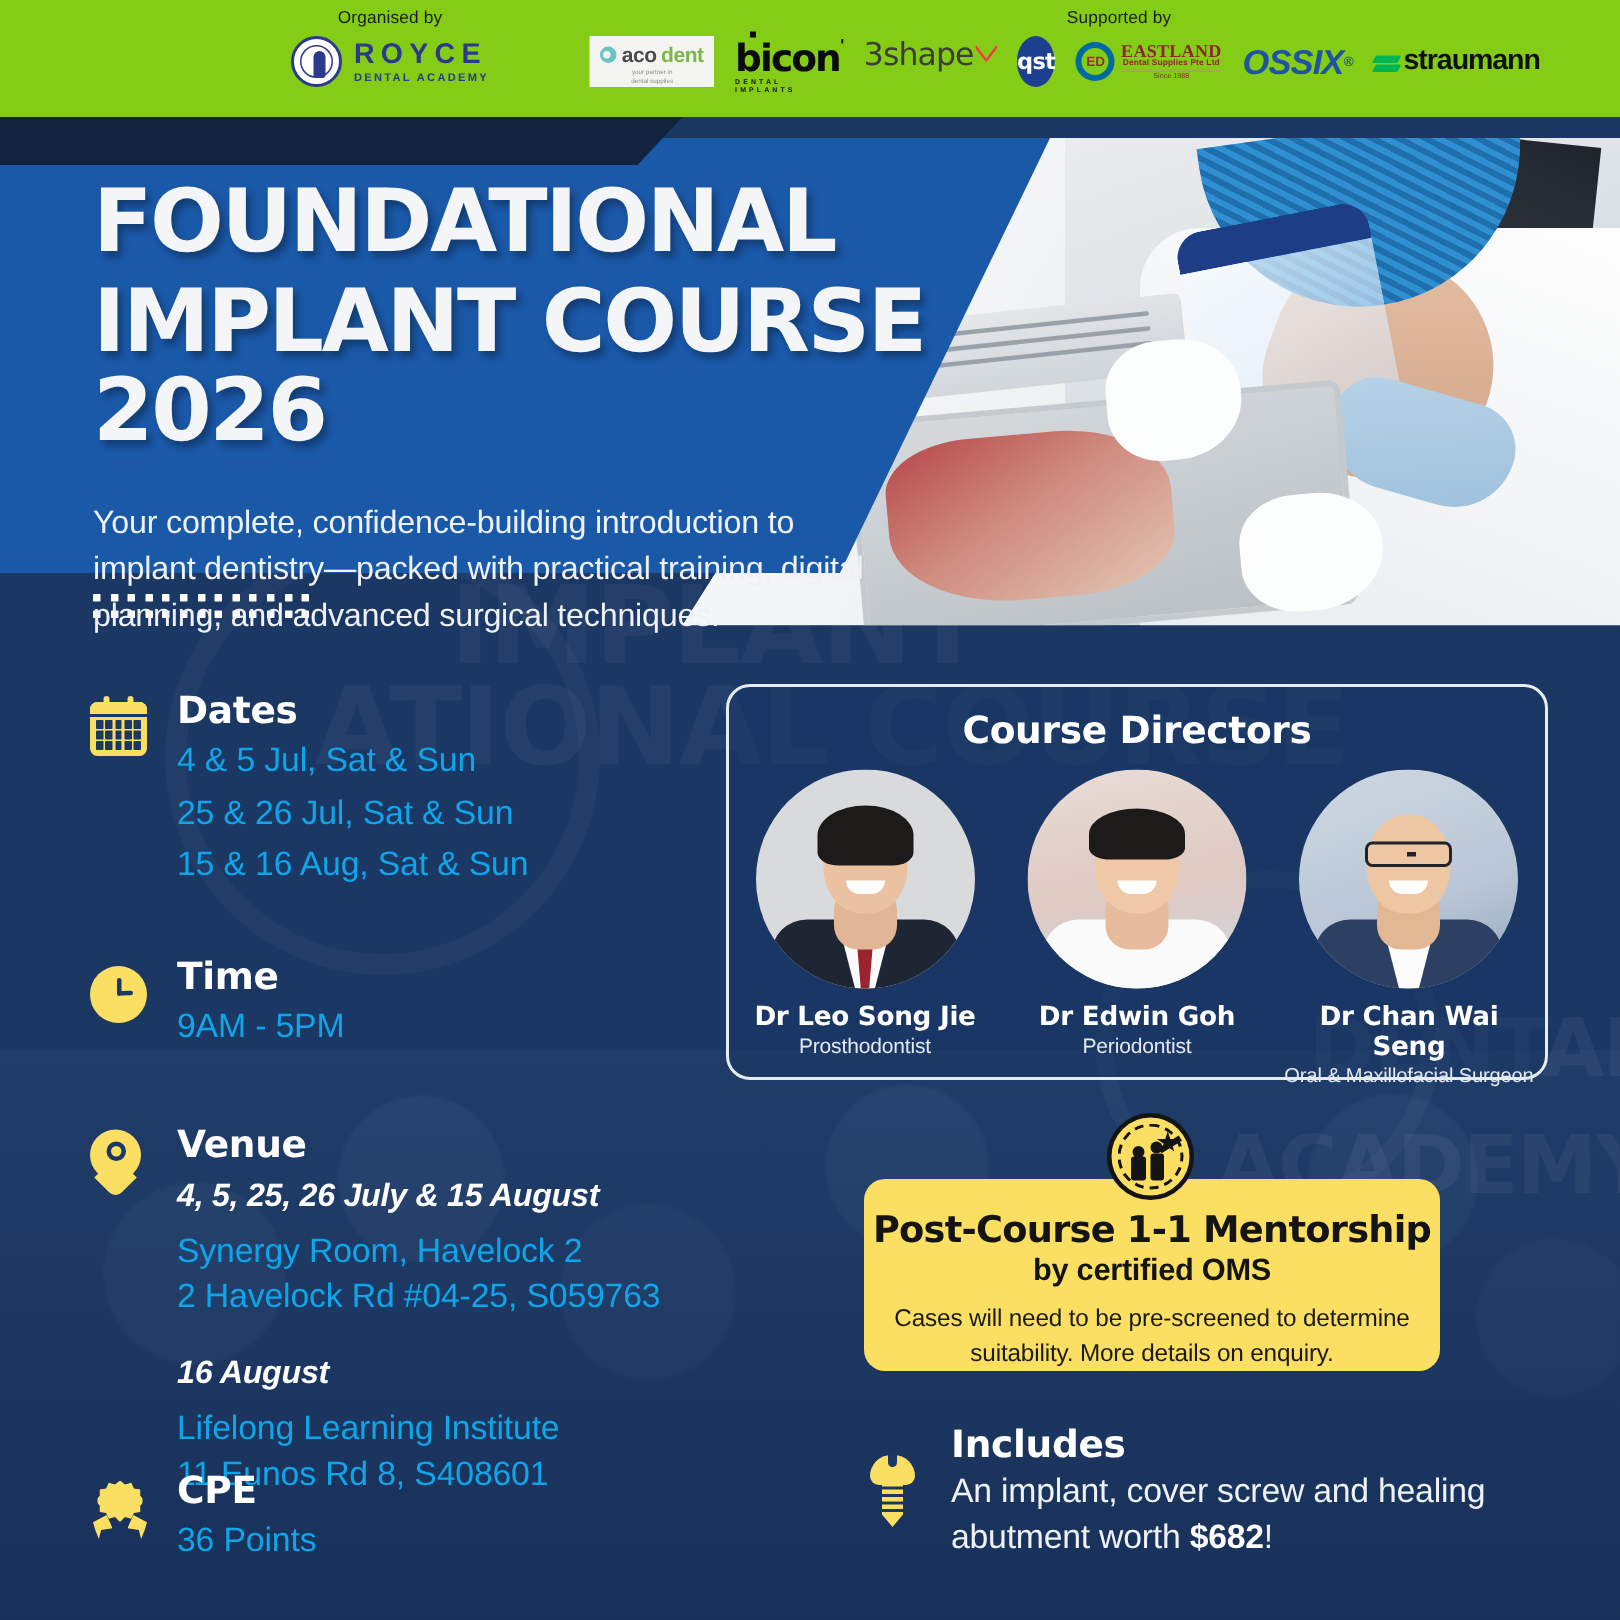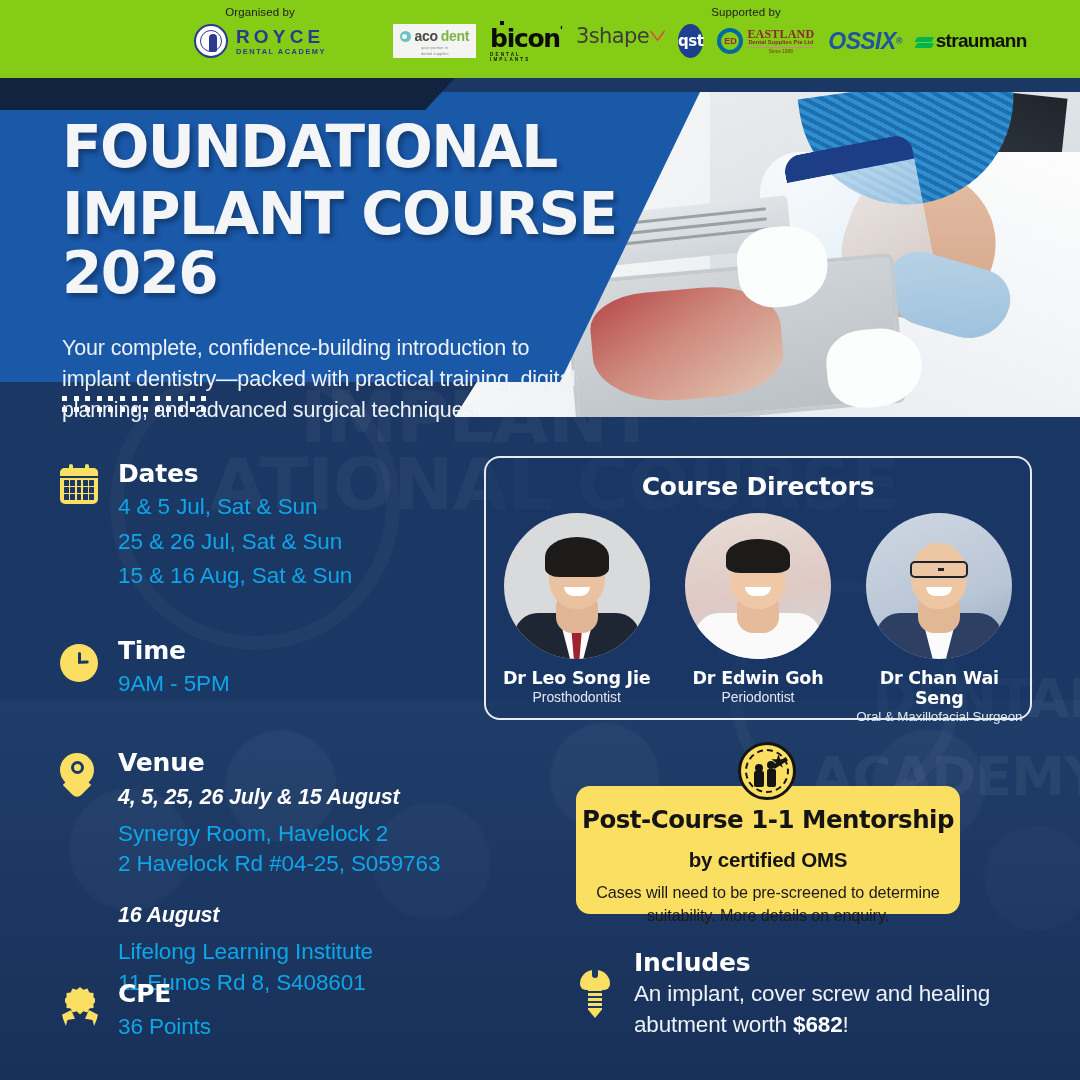--- a/index.html
+++ b/index.html
@@ -301,21 +301,21 @@
   #mentor-ico .p2{ position:absolute; left:26px; top:24px; width:9px;height:18px; background:#141414; border-radius:2px;}
   #mentor-ico .p2h{ position:absolute; left:26px; top:16px; width:8px;height:8px;border-radius:50%;background:#141414;}
   #mentor-ico .arm{ position:absolute; left:31px; top:16px; width:16px;height:3.6px;background:#141414;transform:rotate(-32deg);}
   #mentor-ico .star{ position:absolute; right:7px; top:9px; width:15px;height:15px; background:#141414;
     clip-path:polygon(50% 0,61% 35%,98% 35%,68% 57%,79% 91%,50% 70%,21% 91%,32% 57%,2% 35%,39% 35%);}
   #mentor{
     position:absolute; left:576px; top:786px; width:384px; height:128px; z-index:18;
     background:#fbdf63; border-radius:14px; padding-top:19px; text-align:center;
   }
   #mentor-t{ font-size:24.5px; font-weight:800; color:#141414; letter-spacing:-.5px; font-family:"DejaVu Sans",sans-serif;}
-  #mentor-s{ font-size:20.5px; font-weight:600; color:#141414; margin-top:14px; letter-spacing:-.2px;}
+  #mentor-s{ font-size:20.5px; font-weight:600; color:#141414; margin-top:1px; letter-spacing:-.2px;}
   #mentor-b{ font-size:16.2px; color:#1a1a1a; line-height:1.42; margin-top:9px; letter-spacing:-.1px;}
 
   
   #includes{ position:absolute; left:578px; top:948px; width:460px; z-index:16; padding-left:56px;}
   #includes .info-ico{ left:0; top:22px; }
   #inc-h{ font-size:25px; font-weight:800; color:#fff; letter-spacing:-.2px; font-family:"DejaVu Sans",sans-serif;}
   #inc-l{ font-size:22.5px; color:#eef2f7; line-height:1.36; margin-top:2px; letter-spacing:-.15px;}
   #inc-l b{ font-weight:800; color:#fff; }
 
   .row-gap-1{ height:44px; } .row-gap-2{ height:48px; }

